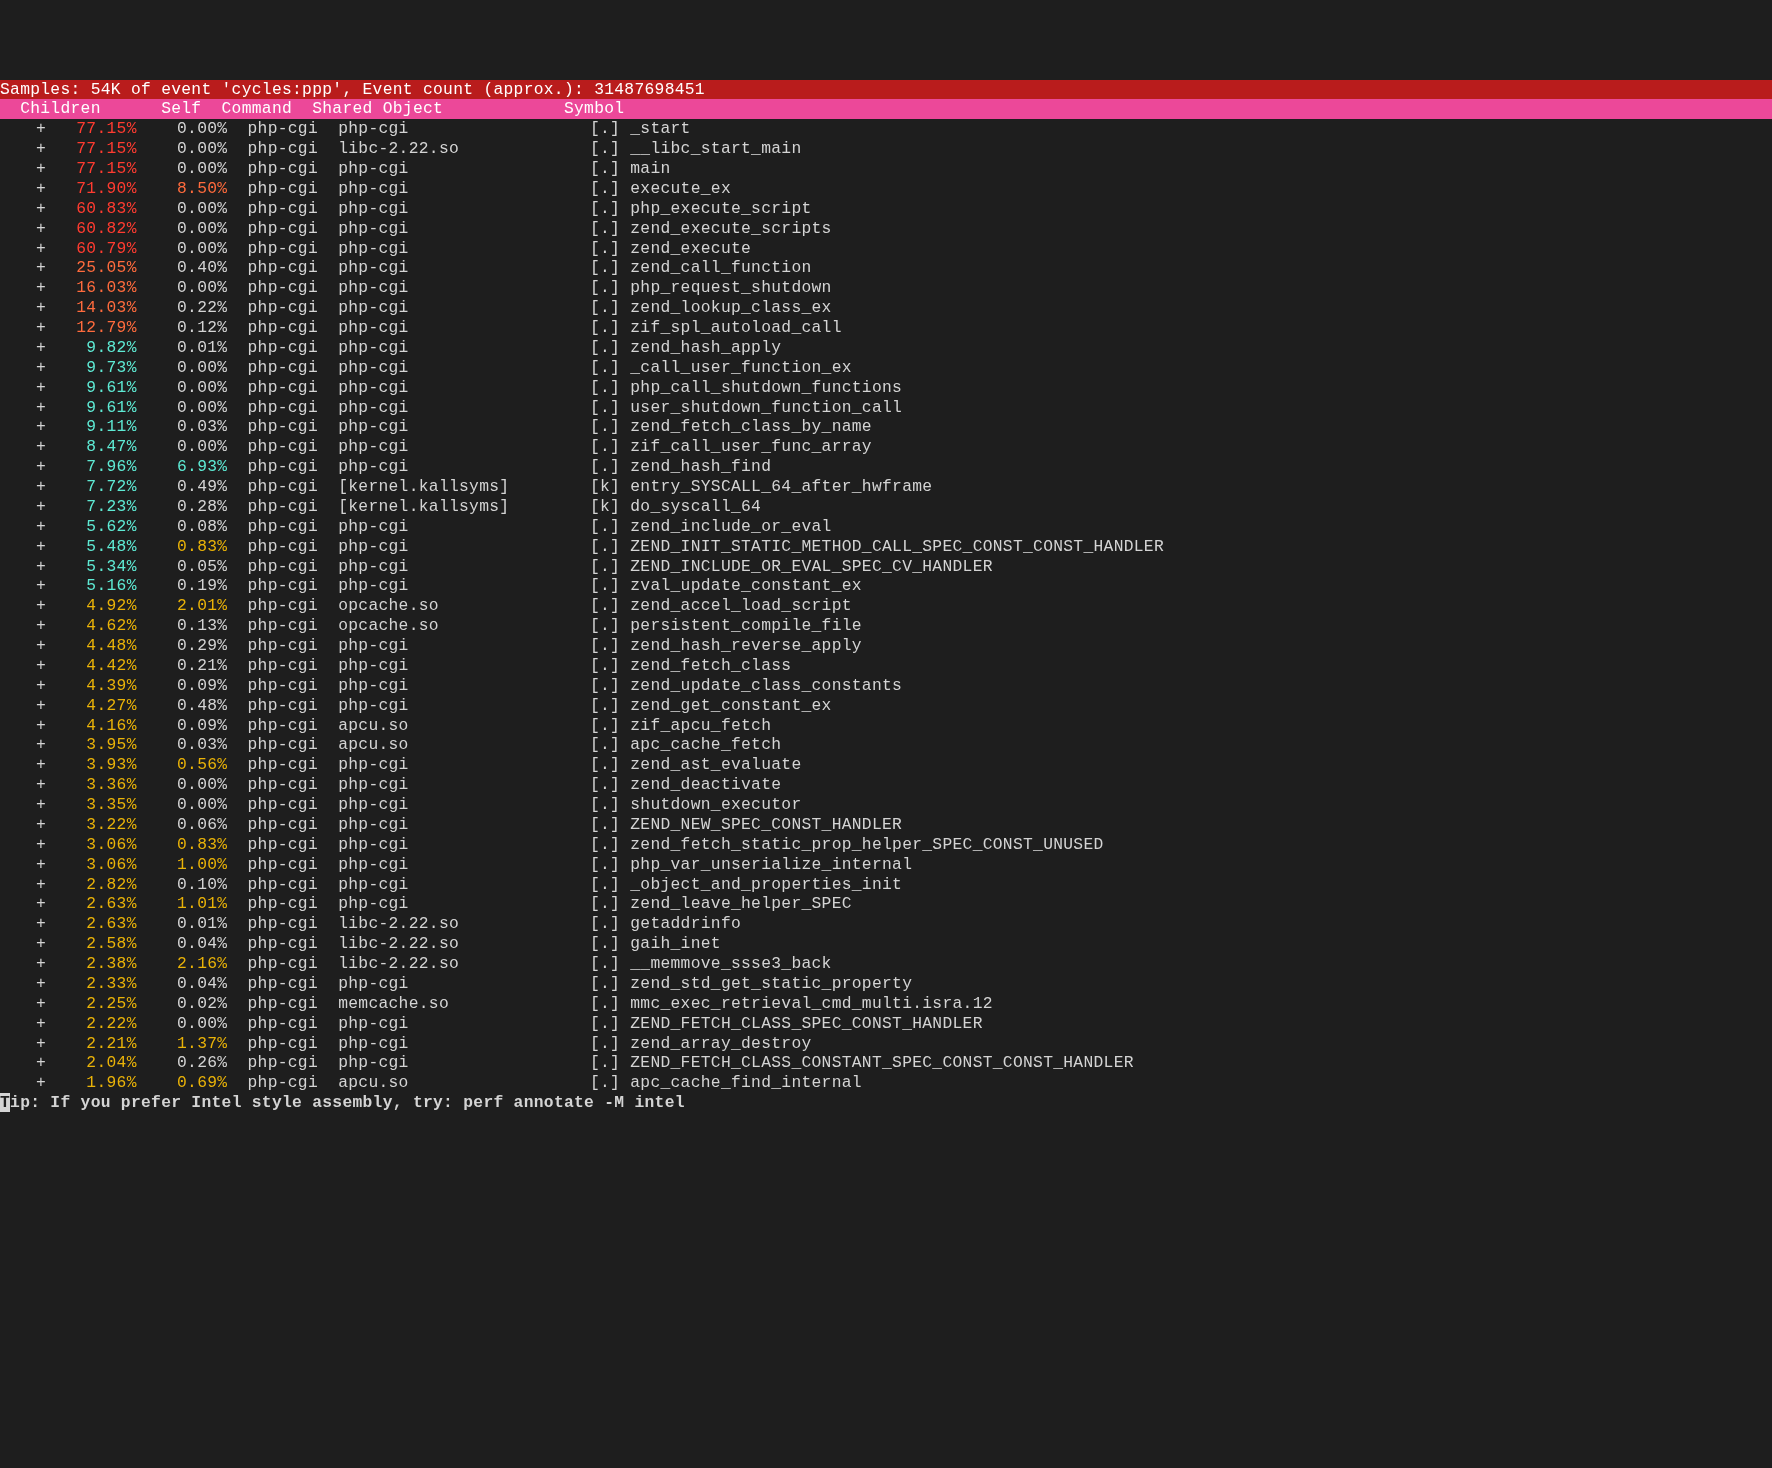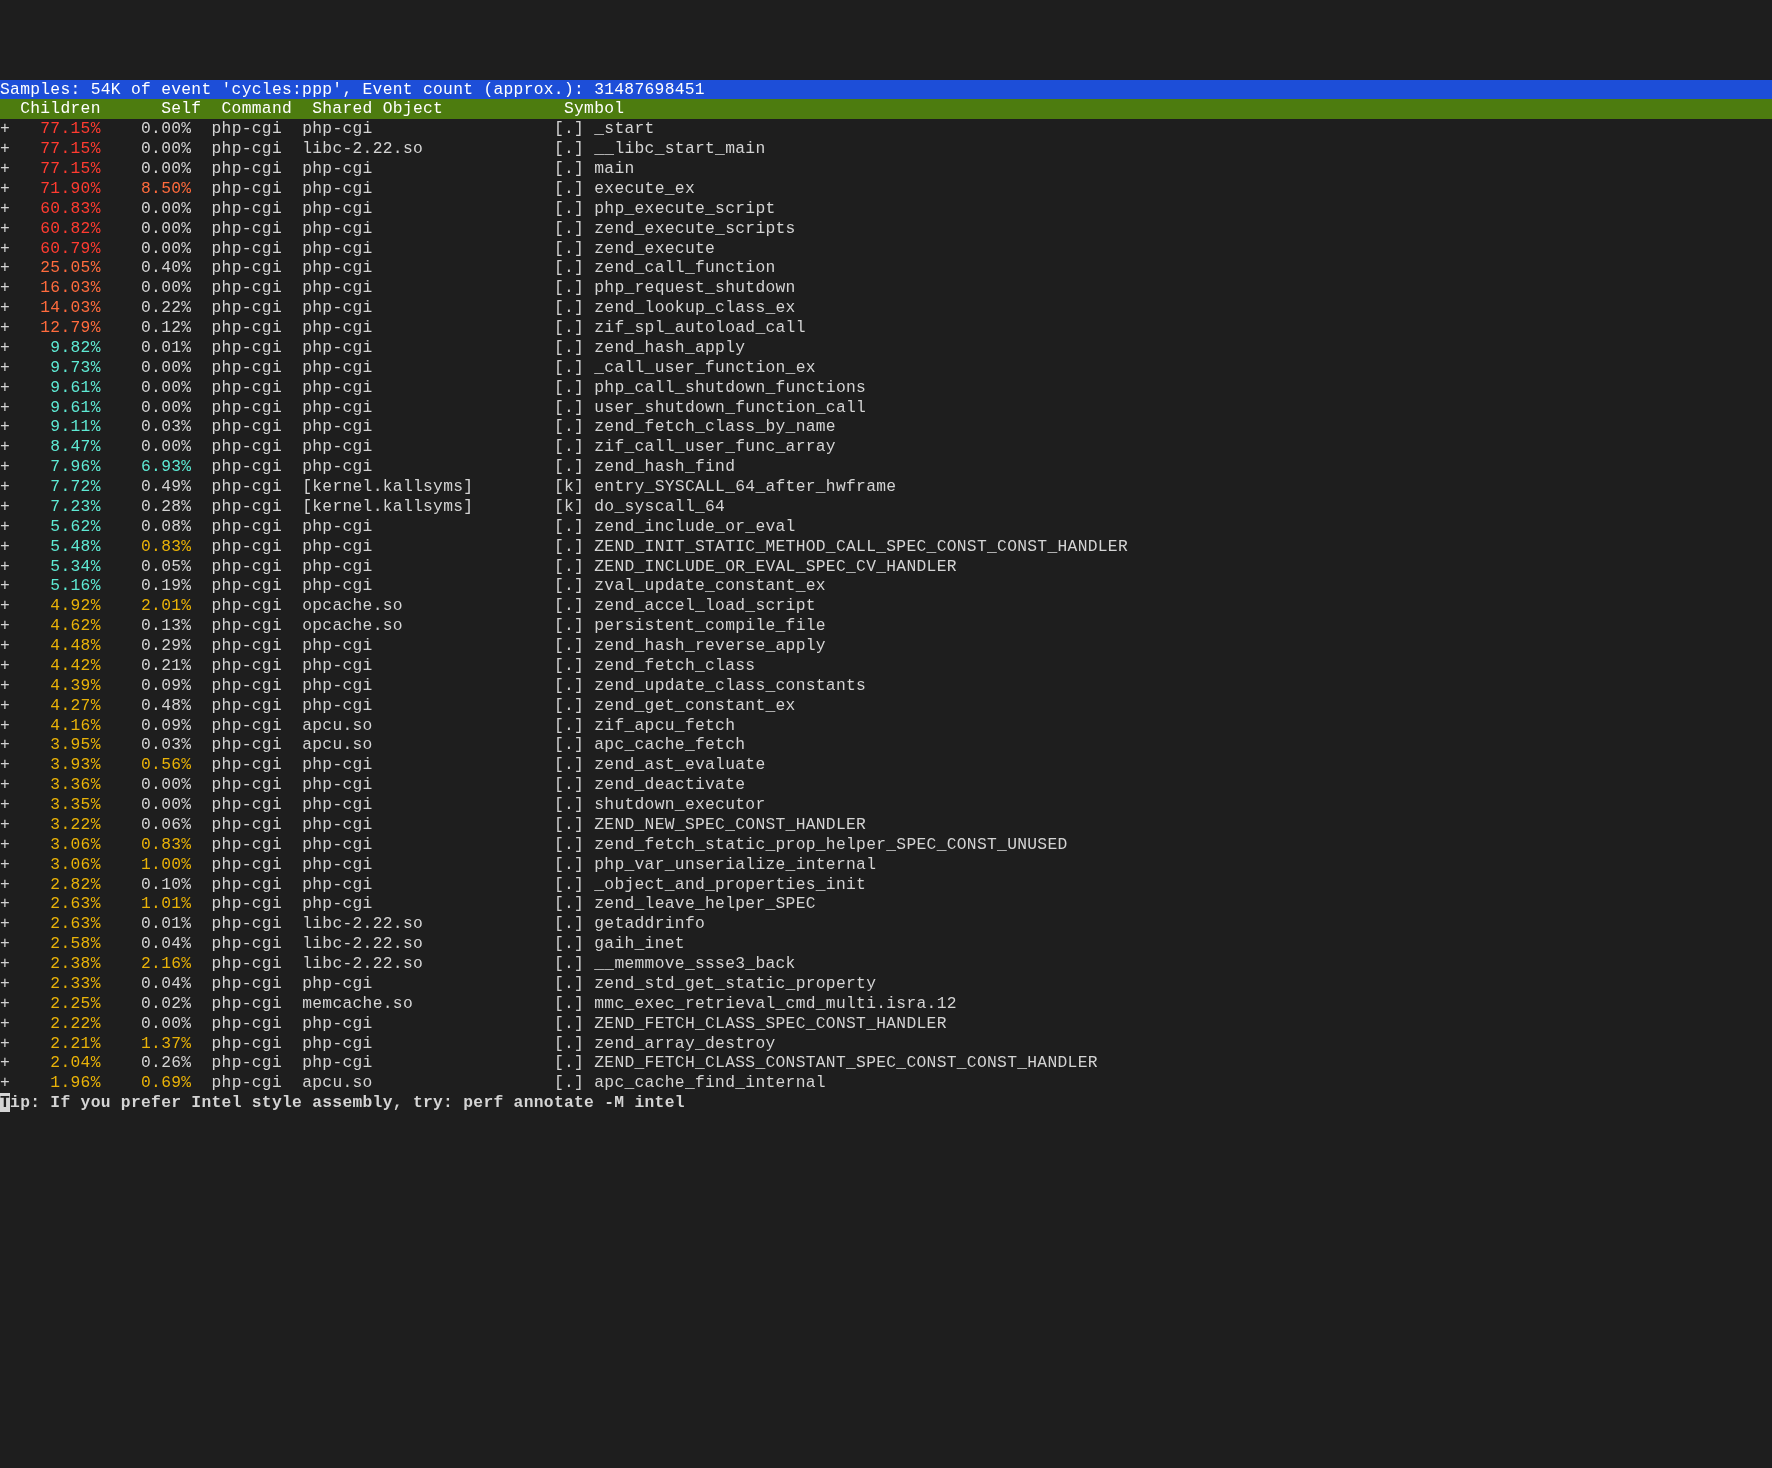--- a/index.html
+++ b/index.html
@@ -9,33 +9,34 @@
     font-family: "Menlo", "Consolas", "Courier New", monospace;
     font-size: 16.3px;
     line-height: 1.22;
     white-space: pre;
     overflow: hidden;
     width: 1772px;
     height: 1468px;
     letter-spacing: 0.3px;
   }
   .header-line {
-    background: #1d4ed8;
+    background: #b91c1c;
     color: #ffffff;
     width: 100%;
     display: block;
   }
   .cols-line {
-    background: #4d7c0f;
+    background: #ec4899;
     color: #ffffff;
     width: 100%;
     display: block;
   }
   .row {
     display: block;
+    margin-left: 36px;
   }
   .plus { color: #d4d4d4; }
   .tier1 { color: #ff3b30; }   
   .tier2 { color: #ff6b3d; text-align: center; }   
   .tier3 { color: #5eead4; }   
   .tier4 { color: #eab308; }   
   .white { color: #d4d4d4; }
   .footer {
     color: #d4d4d4;
     font-weight: bold;

